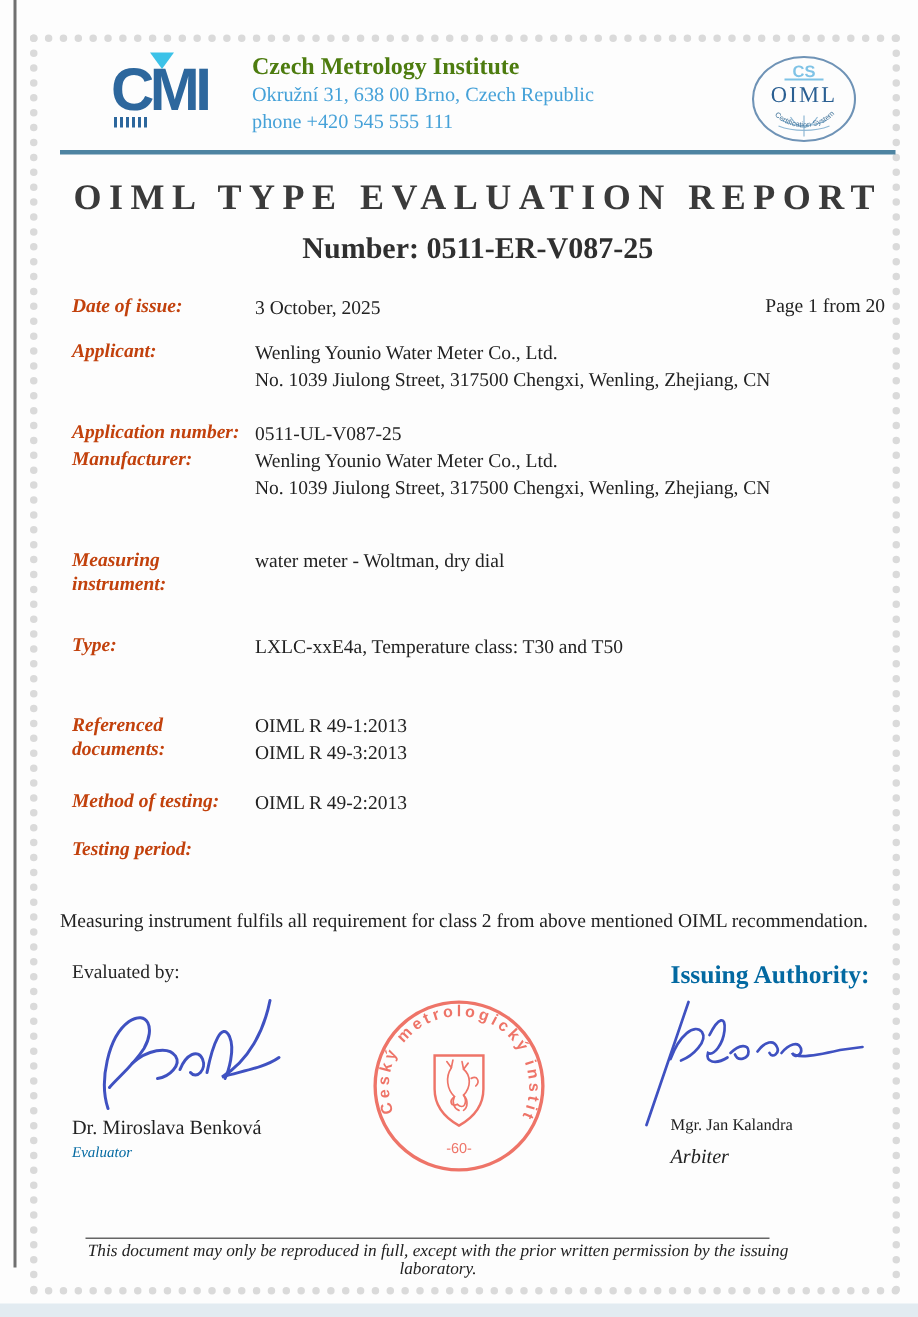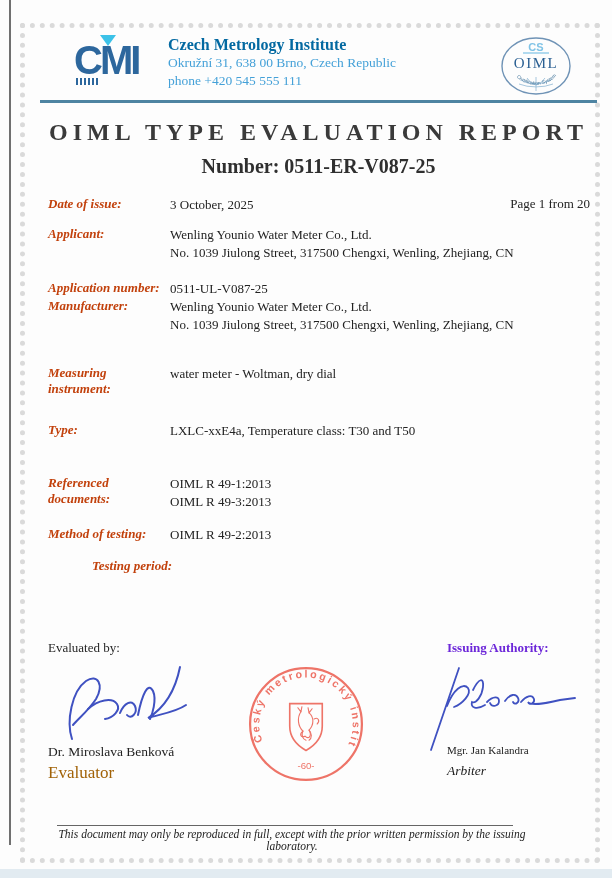--- a/index.html
+++ b/index.html
@@ -11,48 +11,48 @@
   .scan-frame { position:absolute; left:20px; top:23px; width:580px; height:840px; border:5px dotted #dadada; background:transparent; }
   .bottom-strip { position:absolute; left:0; bottom:0; width:612px; height:9px; background:#e2ebf1; }
 
   
   .cmi-logo { position:absolute; left:46px; top:36px; width:66px; height:56px;margin-left:28px; }
   .cmi-letters { font-family:"Liberation Sans", sans-serif; font-weight:bold; font-size:40px; line-height:48px; color:#2d679d; letter-spacing:-3px; }
   .cmi-caron { position:absolute; left:26px; top:-1px; width:0; height:0; border-left:8px solid transparent; border-right:8px solid transparent; border-top:11px solid #3cc2e8; }
   .cmi-ruler { position:absolute; left:2px; top:42px; width:22px; height:7px; background:repeating-linear-gradient(90deg,#2d679d 0 2px,#ffffff 2px 4px); }
 
   .inst-block { position:absolute; left:168px; top:35px; width:300px; }
-  .inst-name { font-size:16px; font-weight:bold; color:#0369a1; line-height:19px; }
+  .inst-name { font-size:16px; font-weight:bold; color:#4d7c0f; line-height:19px; }
   .inst-addr, .inst-phone { font-size:13.5px; color:#45a1d8; line-height:18px; }
 
   .oiml-logo { position:absolute; left:499px; top:36px; width:74px; height:62px; }
 
   .header-rule { position:absolute; left:40px; top:100px; width:557px; height:3px; background:#4e84a2; }
 
   
   .doc-title { position:absolute; left:40px; top:119px; width:557px; text-align:center; font-size:24px; font-weight:bold; letter-spacing:5px; color:#3a3a3a; }
   .doc-number { position:absolute; left:40px; top:155px; width:557px; text-align:center; font-size:20px; font-weight:bold; color:#2f2f2f; }
 
   
   .fields { position:absolute; left:48px; top:196px; width:542px; height:390px; font-size:13px; color:#222; }
   .frow { position:absolute; left:0; width:542px; }
   .flabel { position:absolute; left:0; width:130px; font-weight:bold; color:#c2410c; line-height:16px;font-style:italic; }
   .fvalue { position:absolute; left:122px; width:400px; line-height:18px; }
   .fright { position:absolute; right:0; top:0; text-align:right; }
 
   .statement { position:absolute; left:40px; top:606px; width:557px; font-size:13px; color:#222; }
   .sig-head-left { position:absolute; left:48px; top:640px; font-size:13px; font-weight:normal; color:#272727; }
-  .sig-head-right { position:absolute; left:447px; top:640px; font-size:13px; font-weight:bold; color:#6d28d9; }
+  .sig-head-right { position:absolute; left:447px; top:640px; font-size:17px; font-weight:bold; color:#0369a1; }
 
   .sig-left { position:absolute; left:58px; top:663px; }
   .sig-right { position:absolute; left:425px; top:650px; }
   .stamp { position:absolute; left:245px; top:663px; }
 
   .name-left { position:absolute; left:48px; top:744px; font-size:13.5px; color:#222; }
-  .role-left { position:absolute; left:48px; top:763px; font-size:17px; color:#a16207; }
+  .role-left { position:absolute; left:48px; top:763px; font-size:10px; font-style:italic; color:#0369a1; }
   .name-right { position:absolute; left:447px; top:744px; font-size:11px; color:#222; }
   .role-right { position:absolute; left:447px; top:763px; font-size:13.5px; font-style:italic; color:#222; }
 
   .footer-rule { position:absolute; left:57px; top:825px; width:456px; height:1px; background:#666; }
   .footer-notice { position:absolute; left:57px; top:828px; width:470px; text-align:center; font-size:11.5px; font-style:italic; color:#222; }
   .footer-version { position:absolute; left:37px; top:891px; font-size:12px; color:#e5473c;font-style:italic; }
 </style>
 </head>
 <body>
 
@@ -142,25 +142,26 @@
       <div class="fvalue">OIML R 49-1:2013</div>
       <div class="fvalue" style="top:18px;">OIML R 49-3:2013</div>
     </div>
 
     <div class="frow" style="top:330px;">
       <div class="flabel" style="width:170px;">Method of testing:</div>
       <div class="fvalue">OIML R 49-2:2013</div>
     </div>
 
     <div class="frow" style="top:362px;">
-      <div class="flabel" style="width:170px;margin-left:44px;">Testing period:</div>
+      <div class="flabel" style="width:170px;">Testing period:</div>
       <div class="fvalue"></div>
     </div>
   </div>
 
+  <div class="statement">Measuring instrument fulfils all requirement for class 2 from above mentioned OIML recommendation.</div>
 
   <div class="sig-head-left">Evaluated by:</div>
   <div class="sig-head-right">Issuing Authority:</div>
 
   <div class="sig-left">
     <svg width="145" height="80" viewBox="0 0 145 80">
       <g fill="none" stroke="#3f51c1" stroke-width="2" stroke-linecap="round">
         <path d="M 14,76 C 8,58 14,28 28,18 C 40,10 46,22 38,36 C 31,47 20,56 15,62"></path>
         <path d="M 30,46 C 40,37 54,34 59,41 C 63,47 55,55 47,56"></path>
         <path d="M 62,50 C 66,40 74,36 77,43 C 80,50 73,57 69,52"></path>

